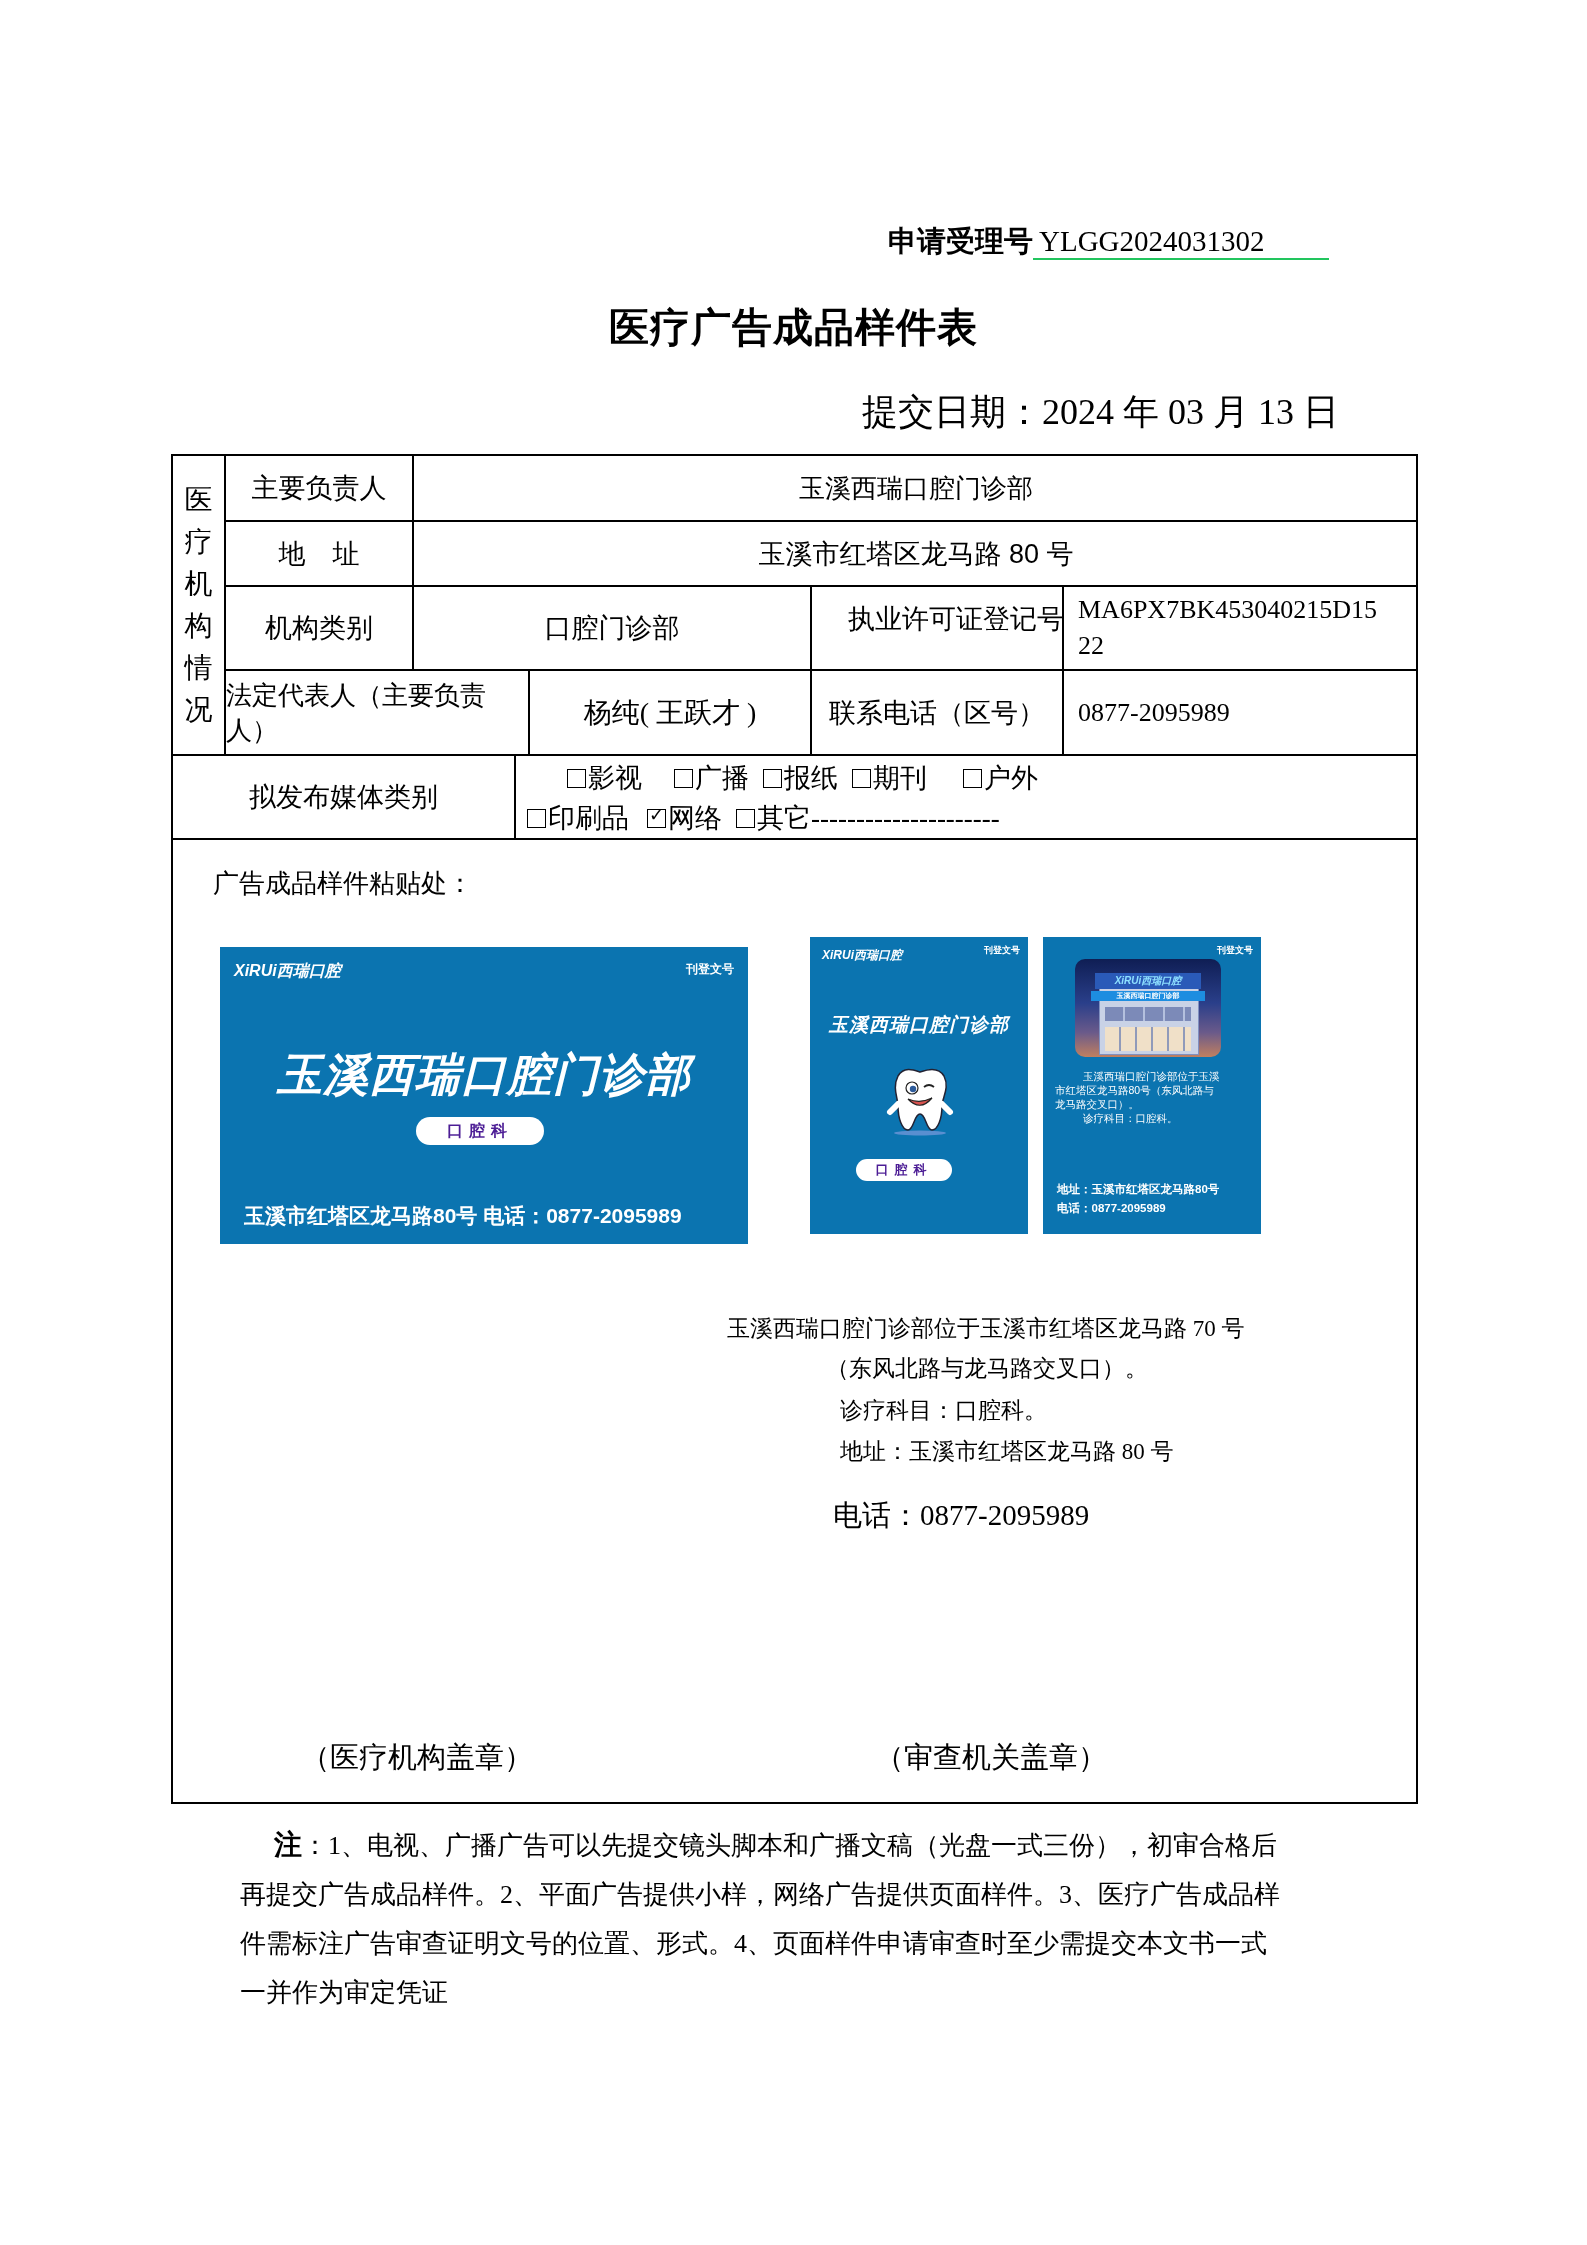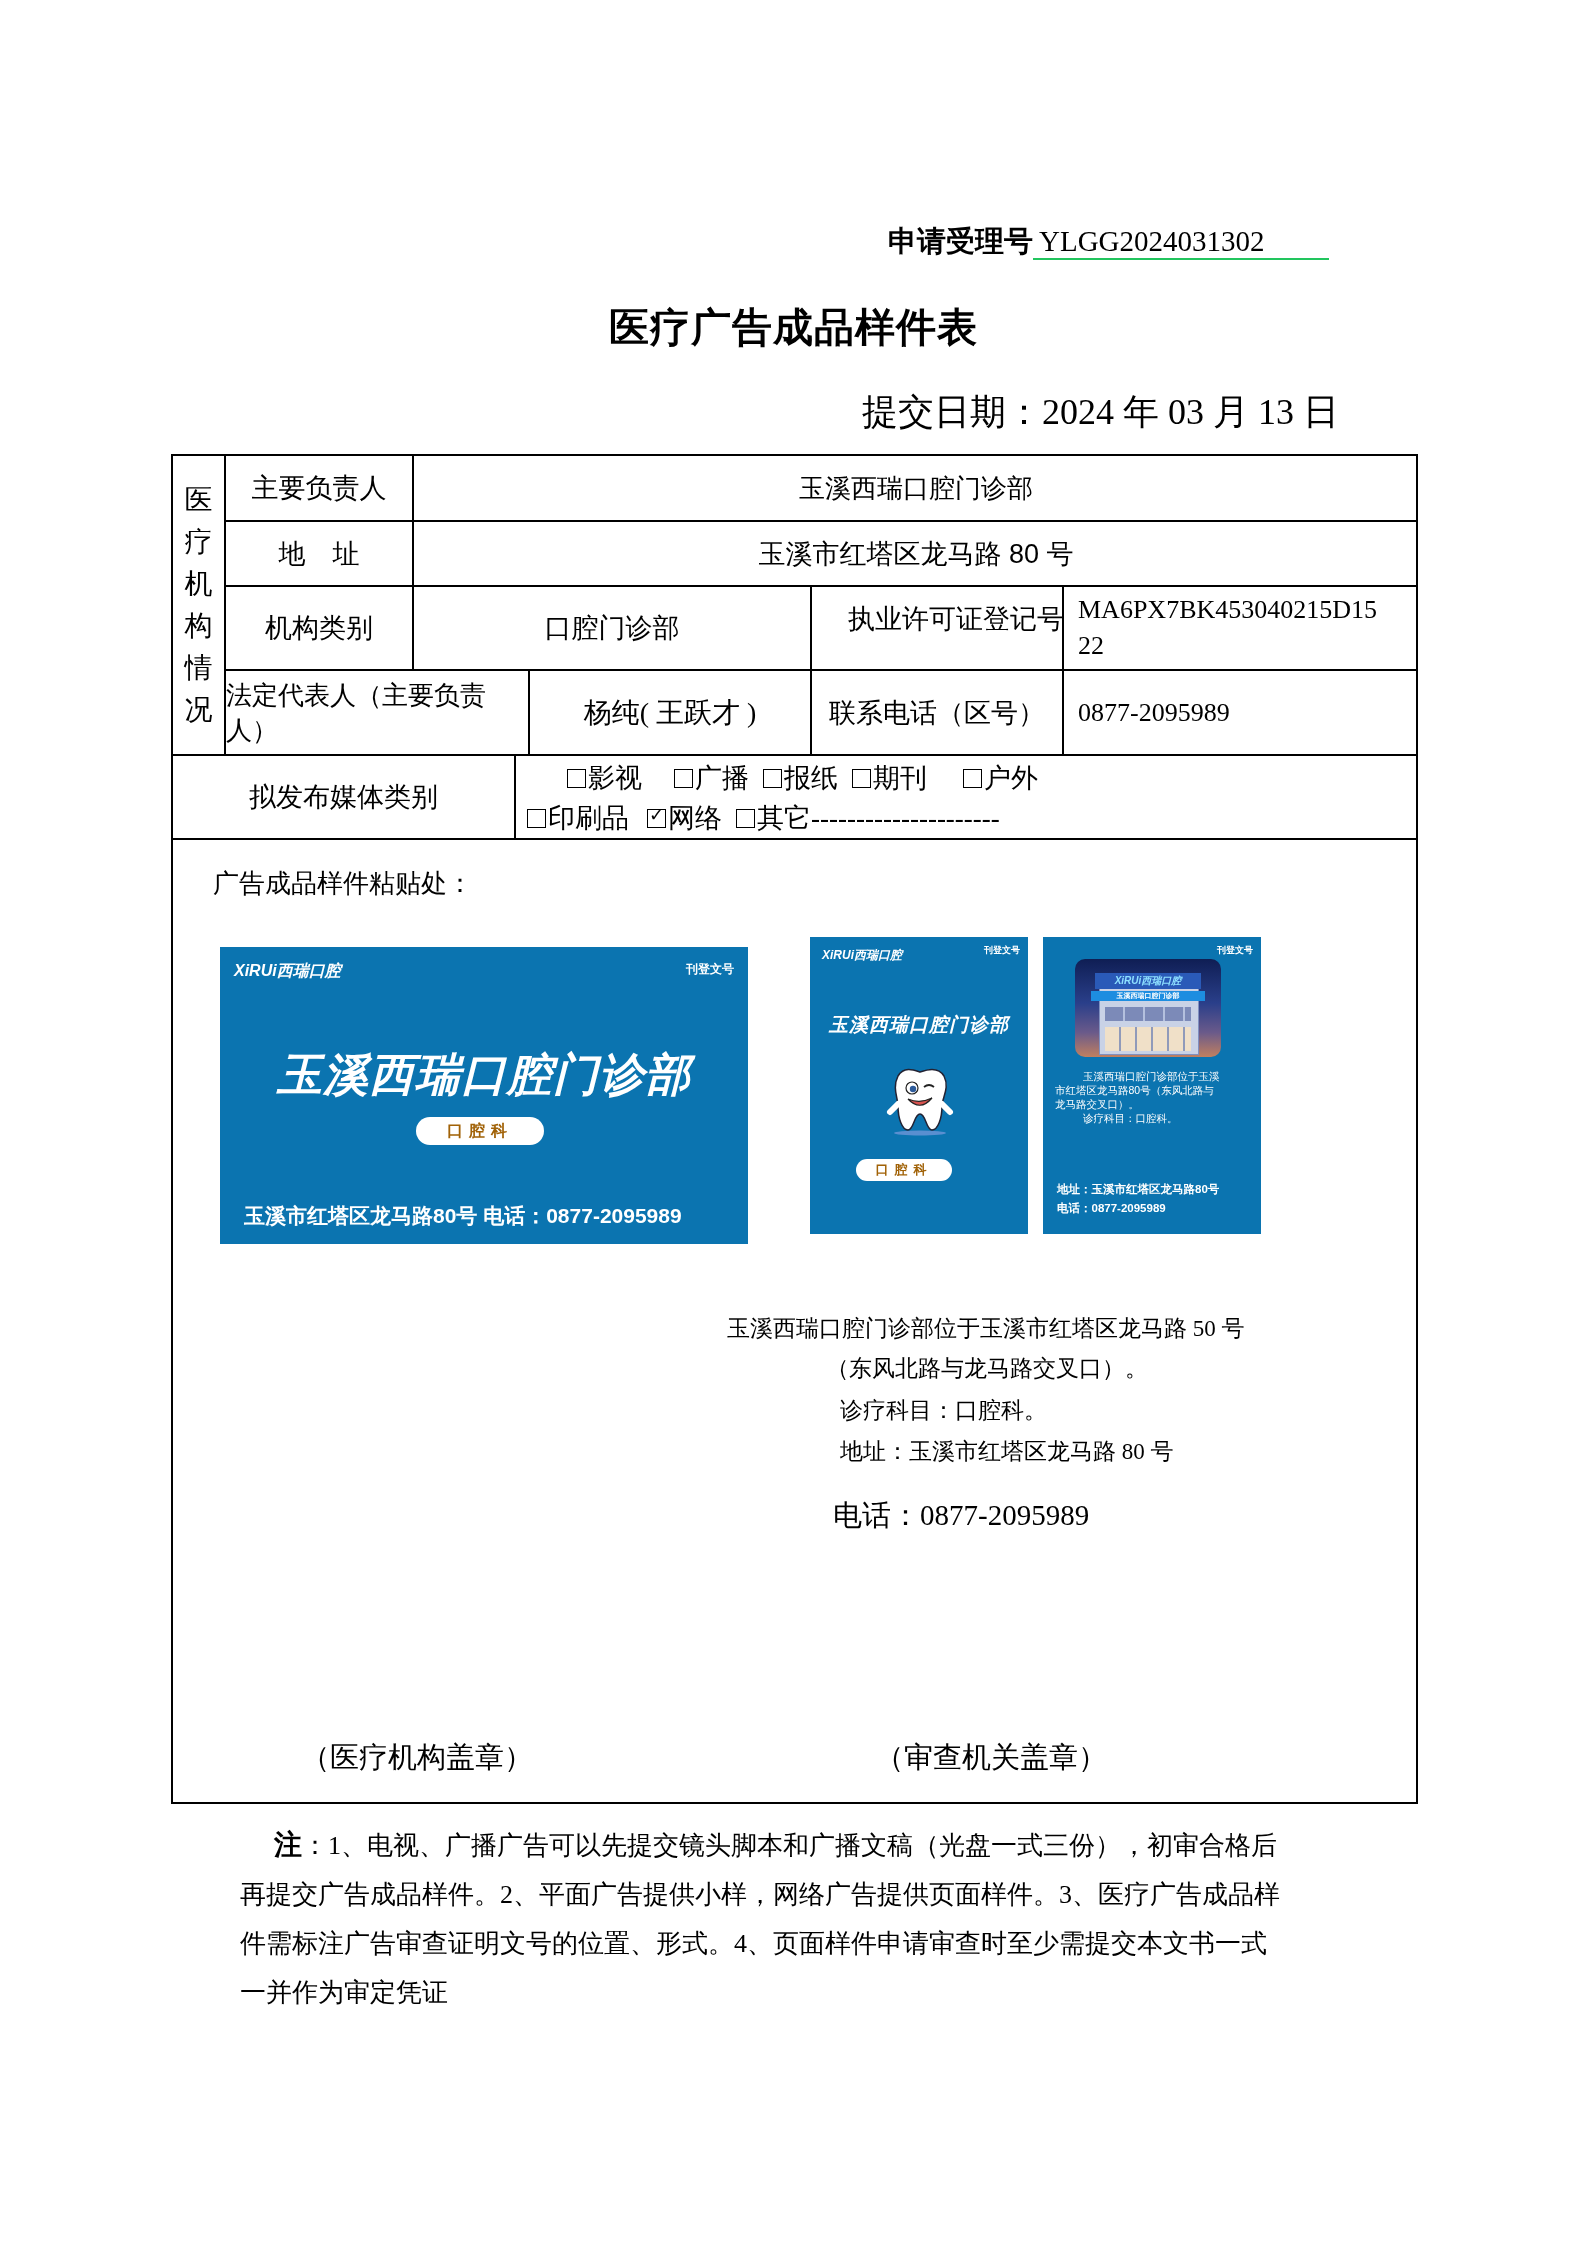--- a/index.html
+++ b/index.html
@@ -33,21 +33,21 @@
   .box { display:inline-block; width:19px; height:19px; border:1.5px solid #000; margin-right:2px;
          position:relative; box-sizing:border-box; }
   .box.checked::after { content:"\2713"; position:absolute; left:1px; top:-6px; font-size:18px;
          font-family:"DejaVu Sans",sans-serif; }
 
   
   .ad { position:absolute; background:#0b74b0; color:#fff; font-family:"Liberation Sans","DejaVu Sans",sans-serif; overflow:hidden; }
   .ad .brand { position:absolute; font-weight:bold; font-style:italic; white-space:nowrap; }
   .ad .pub { position:absolute; font-weight:bold; white-space:nowrap; }
   .ad .headline { position:absolute; font-weight:bold; font-style:italic; white-space:nowrap; left:0; right:0; text-align:center; letter-spacing:1px; }
-  .ad .pill { position:absolute; background:#fff; color:#a16207; font-weight:bold; border-radius:20px;
+  .ad .pill { position:absolute; background:#fff; color:#4c1d95; font-weight:bold; border-radius:20px;
               display:flex; align-items:center; justify-content:center; letter-spacing:6px; }
   .ad .foot { position:absolute; font-weight:bold; white-space:nowrap; }
 
   .desc { position:absolute; font-size:23px; white-space:nowrap; }
 </style>
 </head>
 <body>
 
 <div id="accept" class="abs">
   <span class="lbl">申请受理号</span><span class="num">YLGG2024031302</span>
@@ -178,21 +178,21 @@
   <div class="abs" style="left:12px; top:132px; width:200px; font-size:10.5px; line-height:14px; white-space:nowrap;">
     <div style="padding-left:28px;">玉溪西瑞口腔门诊部位于玉溪</div>
     <div>市红塔区龙马路80号（东风北路与</div>
     <div>龙马路交叉口）。</div>
     <div style="padding-left:28px;">诊疗科目：口腔科。</div>
   </div>
   <div class="foot" style="left:14px; top:245px; font-size:11.5px;">地址：玉溪市红塔区龙马路80号</div>
   <div class="foot" style="left:14px; top:264px; font-size:11.5px;">电话：0877-2095989</div>
 </div>
 
-<div class="desc serif" style="left:727px; top:1313px;">玉溪西瑞口腔门诊部位于玉溪市红塔区龙马路 50 号</div>
+<div class="desc serif" style="left:727px; top:1313px;">玉溪西瑞口腔门诊部位于玉溪市红塔区龙马路 70 号</div>
 <div class="desc serif" style="left:826px; top:1353px;">（东风北路与龙马路交叉口）。</div>
 <div class="desc serif" style="left:840px; top:1395px;">诊疗科目：口腔科。</div>
 <div class="desc serif" style="left:840px; top:1436px;">地址：玉溪市红塔区龙马路 80 号</div>
 <div class="desc serif" style="left:833px; top:1496px; font-size:29px;">电话：0877-2095989</div>
 
 <div class="abs serif" style="left:240px; top:1820px; width:1130px; font-size:26px; line-height:49px;">
   <div style="padding-left:34px; white-space:nowrap;"><b class="sans" style="font-size:28px;">注</b><span>：1、电视、广播广告可以先提交镜头脚本和广播文稿（光盘一式三份），初审合格后</span></div>
   <div style="white-space:nowrap;">再提交广告成品样件。2、平面广告提供小样，网络广告提供页面样件。3、医疗广告成品样</div>
   <div style="white-space:nowrap;">件需标注广告审查证明文号的位置、形式。4、页面样件申请审查时至少需提交本文书一式</div>
   <div style="white-space:nowrap;">一并作为审定凭证</div>

